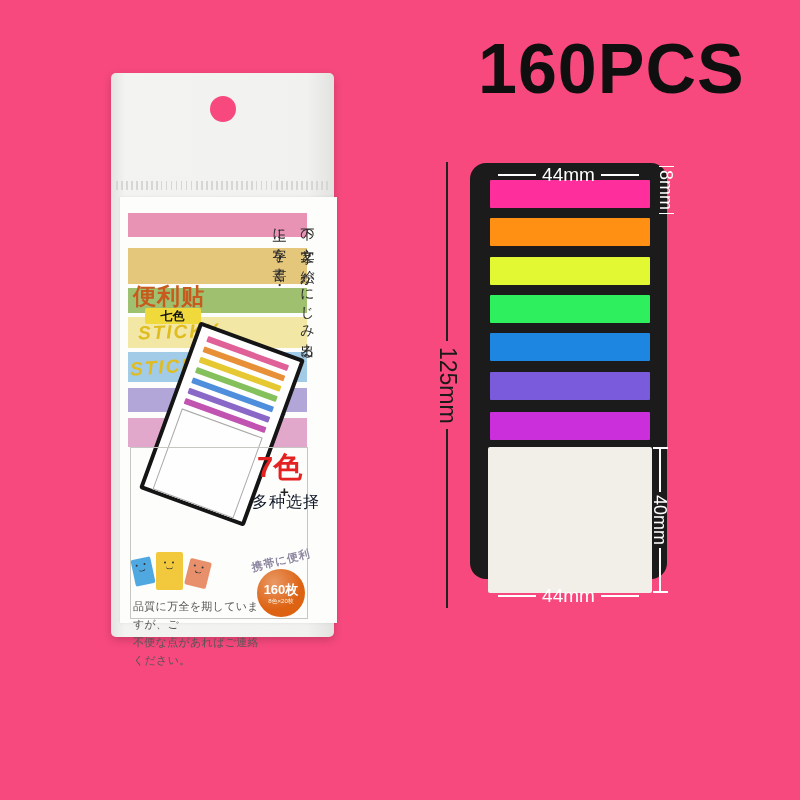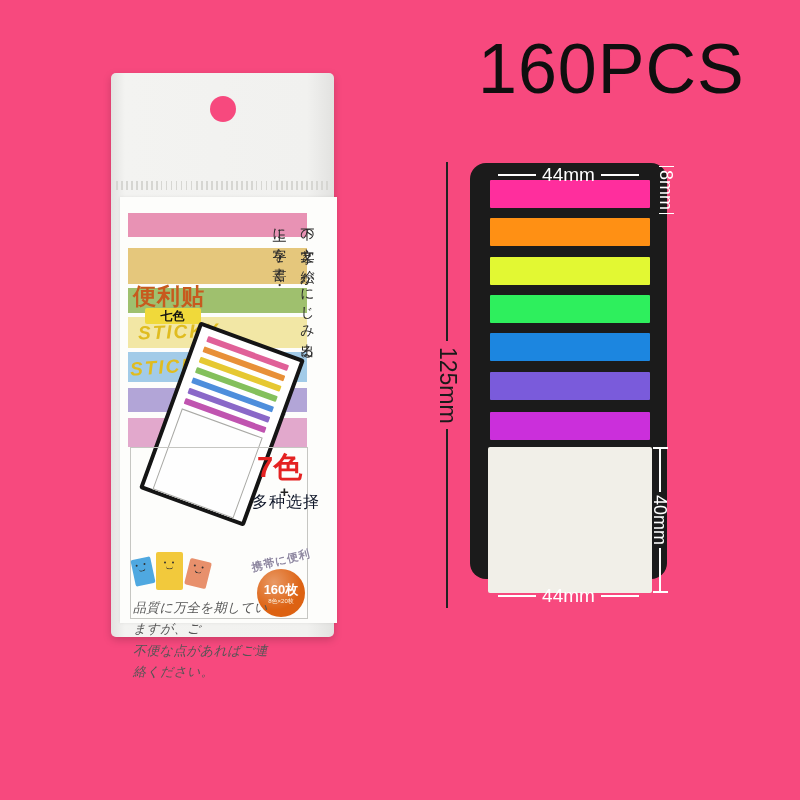--- a/index.html
+++ b/index.html
@@ -1,20 +1,20 @@
 <!DOCTYPE html>
 <html><head>
 <meta charset="utf-8">
 <style>
   html,body{margin:0;padding:0;}
   body{font-family:"Liberation Sans","DejaVu Sans",sans-serif;}
   #stage{position:relative;width:800px;height:800px;overflow:hidden;}
 
   
-  .count-label{position:absolute;left:478px;top:34px;font-size:70px;font-weight:400;color:#0f0f0f;letter-spacing:1px;line-height:1;}
+  .count-label{position:absolute;left:478px;top:34px;font-size:70px;font-weight:700;color:#0f0f0f;letter-spacing:1px;line-height:1;}
 
   
   .bag{position:absolute;left:111px;top:73px;width:223px;height:564px;border-radius:5px;
        background:linear-gradient(90deg,#e3e3e1 0,#f3f3f1 14px,#f1f1ef 196px,#e2e2e0 223px);
        box-shadow:0 3px 8px rgba(0,0,0,.18);}
   .bag-hole{position:absolute;left:99px;top:23px;width:26px;height:26px;border-radius:50%;}
   .perforation{position:absolute;left:5px;top:108px;right:5px;height:9px;
        background:repeating-linear-gradient(90deg,#d6d6d2 0 1.5px,rgba(255,255,255,0) 1.5px 5px);}
   .pkg-card{position:absolute;left:9px;top:124px;width:217px;height:426px;background:#fdfdfb;box-shadow:0 0 3px rgba(0,0,0,.08);}
 
@@ -47,21 +47,21 @@
   .choice-label{position:absolute;left:132px;top:297px;font-size:16px;font-weight:400;color:#0f172a;letter-spacing:1px;line-height:1;}
 
   .note{position:absolute;border-radius:2px;}
   .note-blue{left:13px;top:361px;width:20px;height:27px;transform:rotate(-12deg);}
   .note-yellow{left:36px;top:355px;width:27px;height:38px;}
   .note-salmon{left:67px;top:363px;width:22px;height:27px;transform:rotate(14deg);}
   .face{position:absolute;left:50%;top:36%;transform:translate(-50%,-50%);width:12px;height:9px;}
   .face::before{content:"";position:absolute;left:0;top:0;width:2px;height:2px;border-radius:50%;background:#333;box-shadow:8px 0 0 #333;}
   .face::after{content:"";position:absolute;left:2px;top:3px;width:7px;height:4px;border-bottom:1.5px solid #333;border-radius:0 0 6px 6px;}
 
-  .quality-note{position:absolute;left:13px;top:400px;width:135px;font-size:13px;color:#555;line-height:1.65;letter-spacing:.3px;font-style:italic;}
+  .quality-note{position:absolute;left:13px;top:400px;width:135px;font-size:11px;color:#555;line-height:1.65;letter-spacing:.3px;}
   .carry-label{position:absolute;left:131px;top:356px;font-size:11px;font-weight:700;color:#8e87a0;letter-spacing:1px;
        transform:rotate(-14deg);text-shadow:1px 1px 0 #fff,-1px -1px 0 #fff;}
   .count-circle{position:absolute;left:137px;top:372px;width:48px;height:48px;border-radius:50%;
        display:flex;flex-direction:column;align-items:center;justify-content:center;color:#fff;}
   .count-circle::before{content:"";position:absolute;inset:0;border-radius:50%;
        background:radial-gradient(circle at 35% 28%,rgba(255,255,255,.35),rgba(255,255,255,0) 60%);}
   .count-main{font-size:13px;font-weight:700;line-height:1.2;}
   .count-sub{font-size:6px;color:rgba(255,255,240,.9);line-height:1;}
 
   

